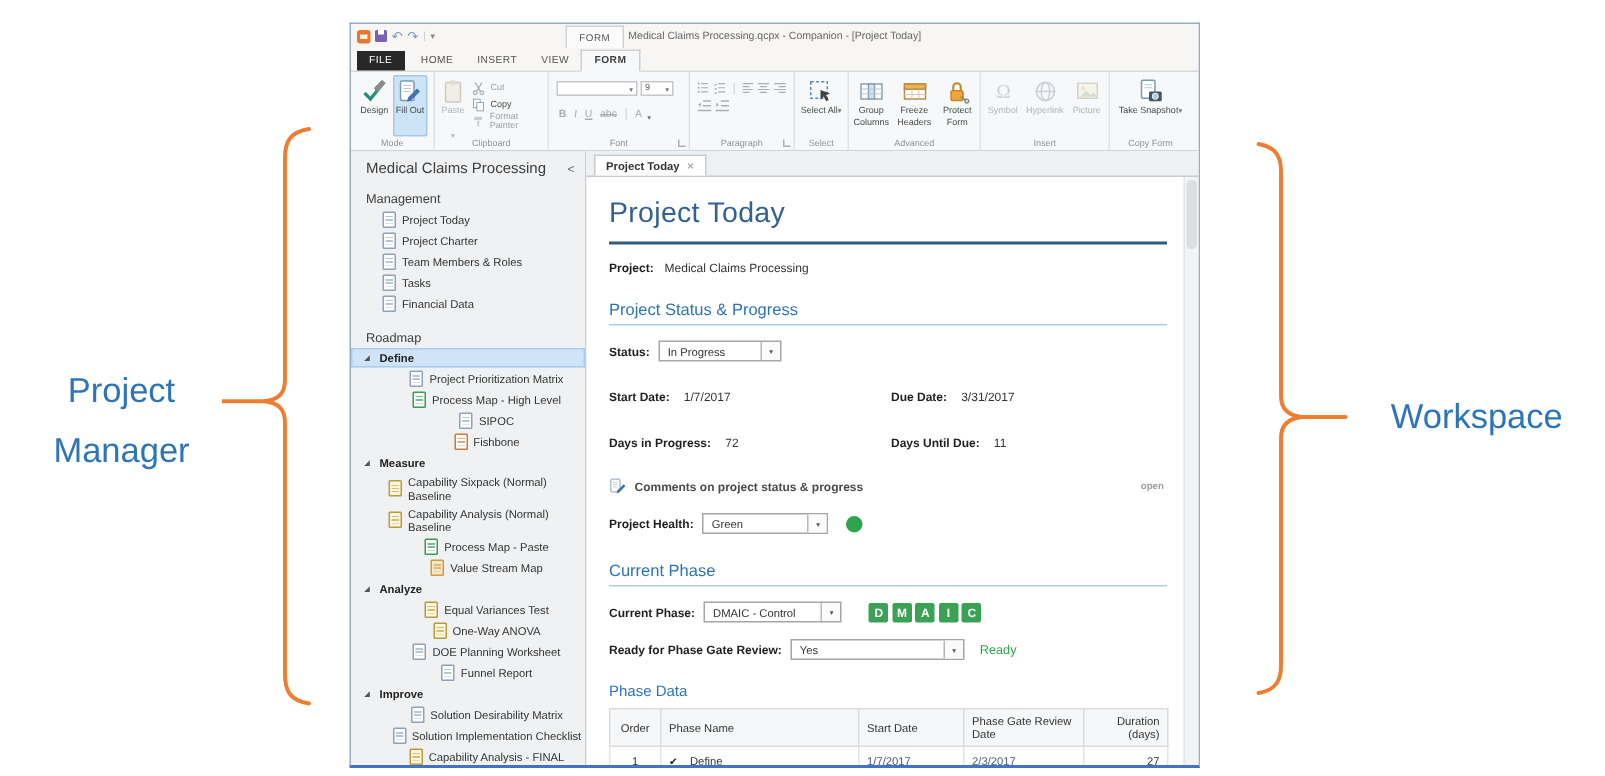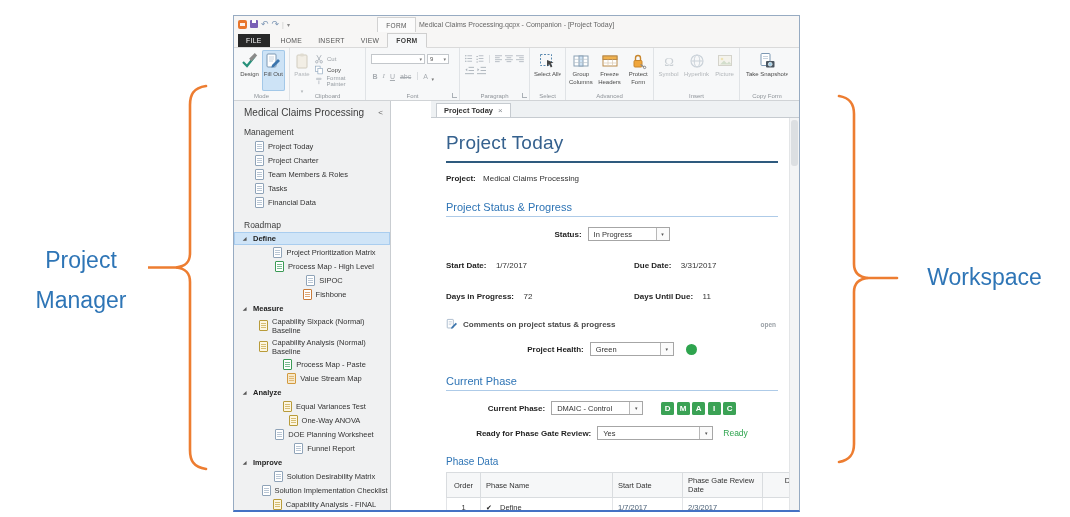--- a/index.html
+++ b/index.html
@@ -48,21 +48,21 @@
   .srow{display:flex;align-items:center;gap:3px;font-size:6px;color:#9aa0a6;height:11px;}
   .fg{display:flex;flex-direction:column;gap:3px;padding:4px 4px 0;}
   .frow{display:flex;align-items:center;gap:2px;}
   .combo{height:10px;border:1px solid #c3c7cb;background:#fff;display:flex;align-items:center;font-size:6px;color:#555;padding:0 2px;box-sizing:border-box;}
   .fmt{font-size:7px;color:#a7acb1;padding:0 1.5px;}
   .fmt.b{font-weight:bold;} .fmt.i{font-style:italic;font-family:"Liberation Serif",serif;} .fmt.u{text-decoration:underline;} .fmt.s{text-decoration:line-through;}
   .vdiv{width:1px;height:8px;background:#dadde0;margin:0 2px;}
   .dlg{position:absolute;right:2px;bottom:2px;width:4px;height:4px;border-left:1px solid #aab0b6;border-bottom:1px solid #aab0b6;}
   .pico{display:inline-block;}
   
-  .body{flex:1;display:flex;min-height:0;gap:40px;}
+  .body{flex:1;display:flex;min-height:0;}
   .sidebar{width:157px;flex:none;background:#f0f1f2;border-right:1px solid #c9cdd1;overflow:hidden;font-size:7.5px;box-sizing:border-box;}
   .side-h{display:flex;align-items:center;padding:6px 7px 0 10px;font-size:10px;color:#3d3d3d;}
   .side-h .chev{margin-left:auto;font-size:8px;color:#666;}
   .sec{margin:9px 0 2px 10px;font-size:8.5px;color:#3d3d3d;}
   .mitem{display:flex;align-items:center;gap:4px;padding:1.5px 0 1.5px 21px;color:#333;}
   .ph{display:flex;align-items:center;gap:4px;padding:2px 0;padding-left:9px;font-weight:bold;color:#222;margin-top:1px;}
   .ph .arrow{font-size:4.5px;color:#555;width:6px;}
   .ph .arrow::after{content:"\25E2";}
   .ph.sel{background:#cfe4f7;box-shadow:inset 0 0 0 1px #a9cdef;}
   .pitem{display:flex;align-items:center;gap:4px;padding:1.5px 0 1.5px 25px;color:#333;justify-content:center;}
@@ -82,21 +82,21 @@
   .vscroll{position:absolute;right:0;top:17px;bottom:0;width:9px;background:#f3f4f5;border-left:1px solid #e3e5e7;}
   .vscroll::before{content:"";position:absolute;left:1px;right:1px;top:2px;height:46px;background:#dcdfe2;border-radius:3px;}
   .form-title{font-size:19px;color:#35618E;font-weight:400;margin:14px 0 0 0;letter-spacing:.2px;}
   .hr-dark{height:2px;background:#2E5A7E;margin-top:7px;}
   .hr-light{height:1px;background:#AECBE8;margin-top:3px;}
   .field-inline{margin-top:11px;font-size:8px;}
   .flabel{font-weight:bold;color:#1f1f1f;font-size:8px;}
   .fval{color:#333;font-size:8px;margin-left:5px;}
   .sec-h{font-size:11px;color:#2E74B5;margin-top:18px;}
   .sub-h{font-size:10px;color:#2E74B5;margin-top:16px;}
-  .row{display:flex;align-items:center;margin-top:10px;justify-content:center;}
+  .row{display:flex;align-items:center;margin-top:10px;}
   .grid2{display:grid;grid-template-columns:188px 1fr;margin-top:13px;}
   .dd{display:inline-flex;align-items:center;border:1px solid #a6a6a6;background:#fff;height:14px;margin-left:6px;font-size:7.5px;color:#333;box-sizing:border-box;}
   .dd .dd-text{padding-left:5px;flex:1;}
   .dd .dd-btn{width:12px;height:100%;border-left:1px solid #b8b8b8;display:flex;align-items:center;justify-content:center;background:#fbfbfb;}
   .dd .dd-btn::after{content:"\25BE";font-size:5px;color:#555;}
   .comments-row{display:flex;align-items:center;margin-top:15px;font-weight:bold;}
   .comments-row .clabel{font-size:8px;color:#4a4a4a;margin-left:6px;}
   .open-link{margin-left:auto;font-size:6.5px;color:#9aa0a6;padding-right:2px;}
   .health-dot{width:11px;height:11px;border-radius:50%;background:#2EA44E;margin-left:12px;}
   .badges{display:flex;margin-left:18px;gap:2.5px;}

